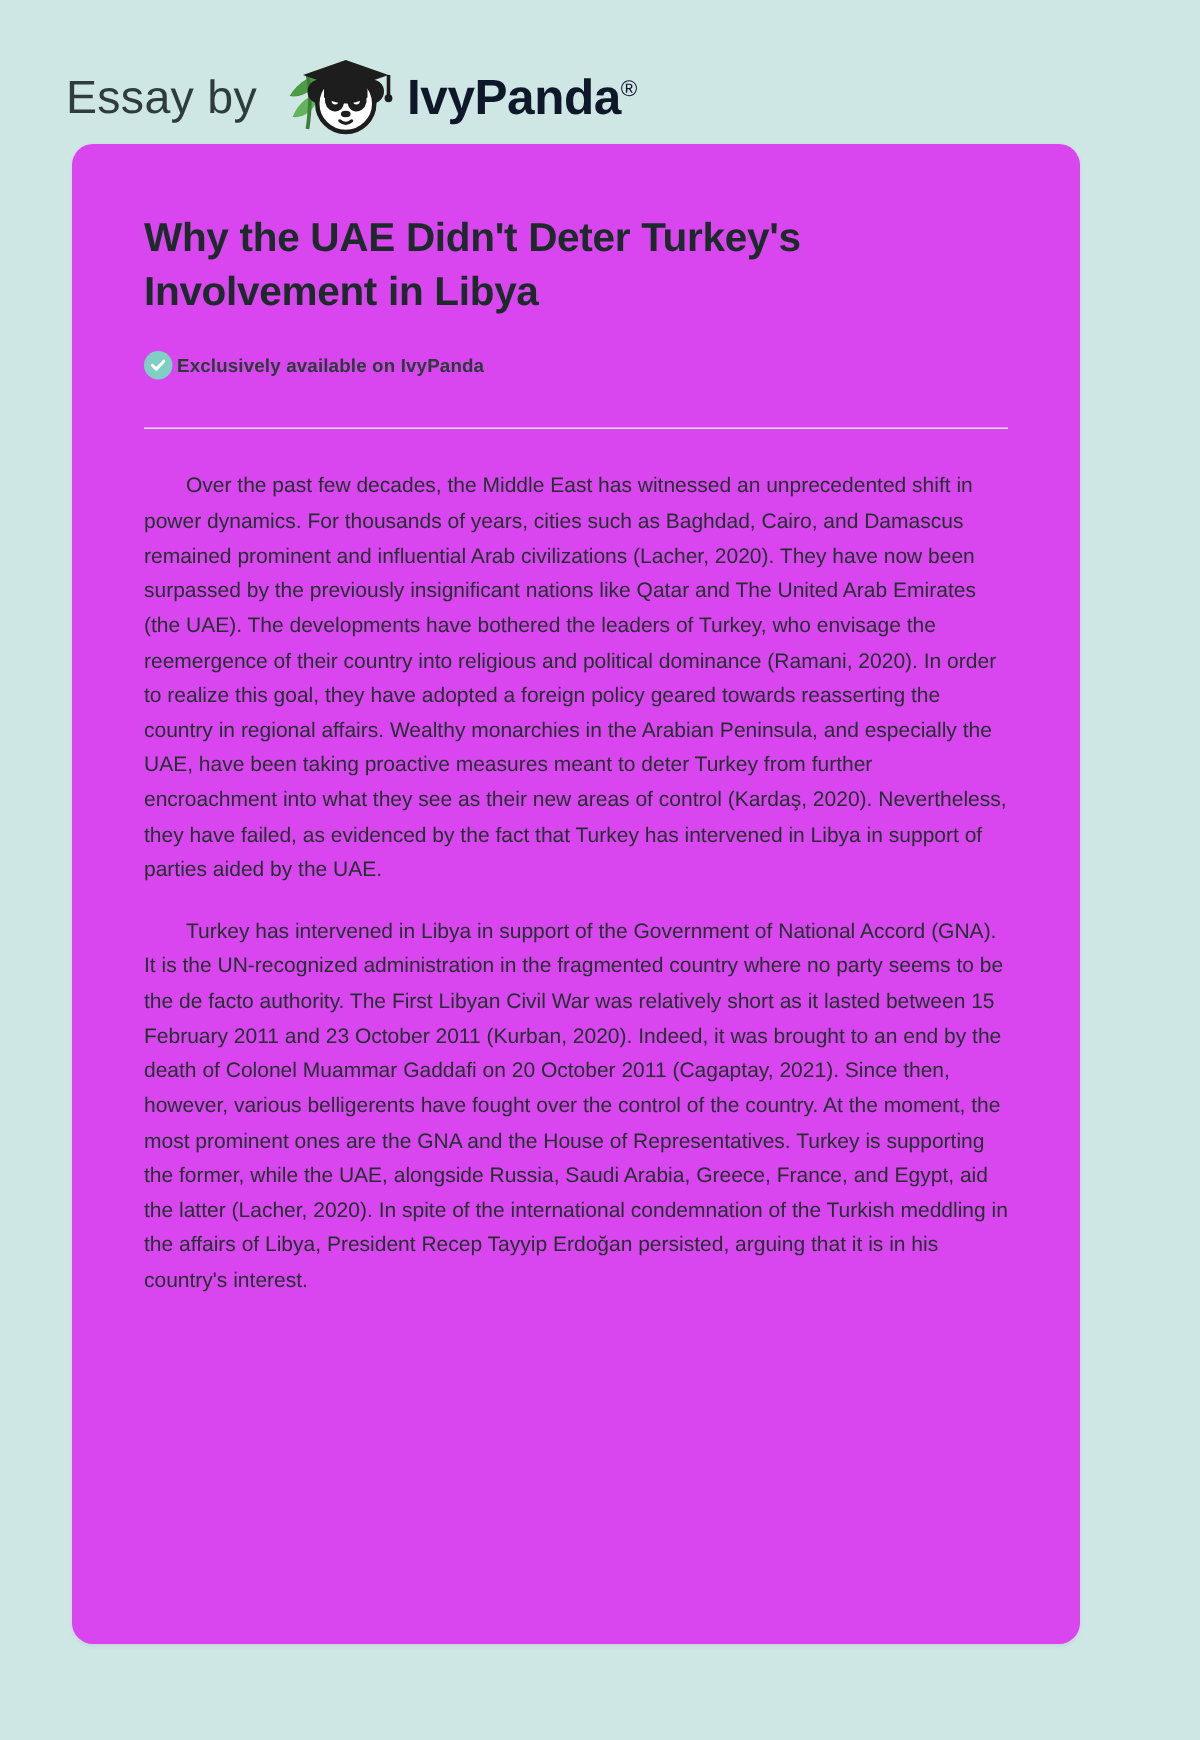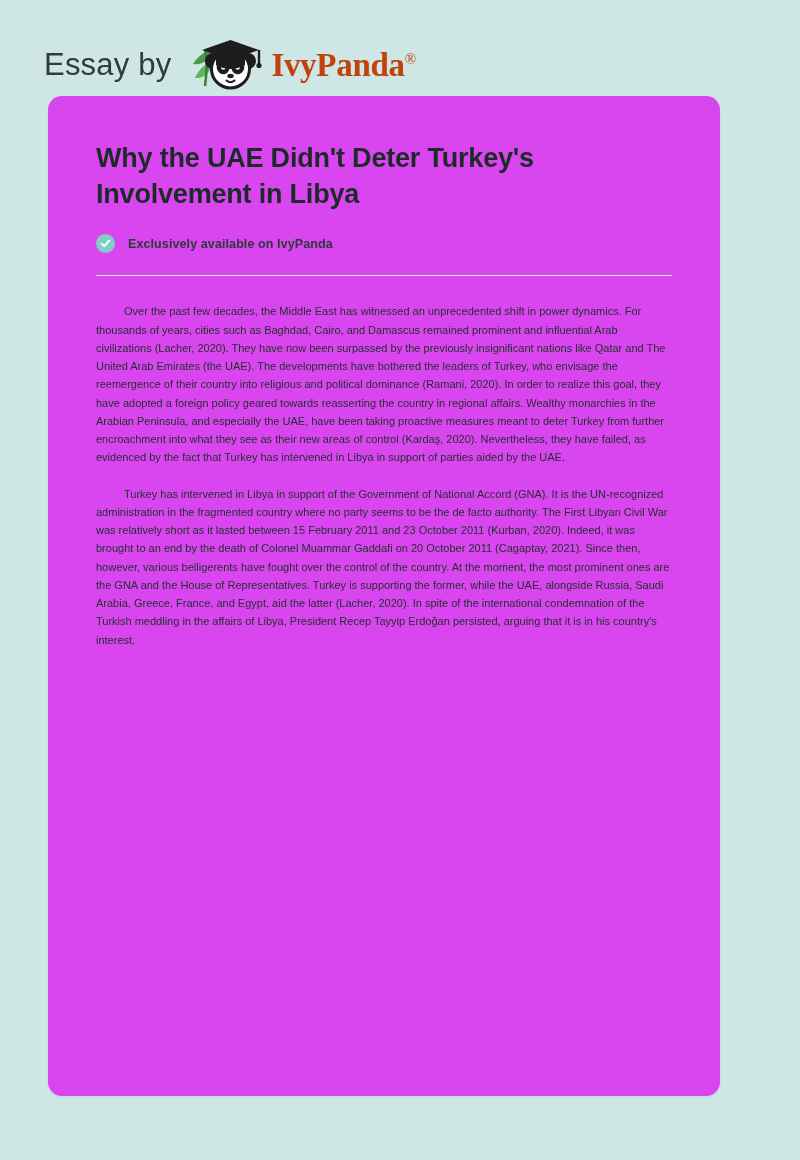--- a/index.html
+++ b/index.html
@@ -39,24 +39,24 @@
     align-items: center;
     margin-left: 14px;
   }
   .panda-logo {
     width: 84px;
     height: 62px;
     position: relative;
     flex: none;
   }
   .brand-name {
-    font-family: Liberation Serif, serif;
+    font-family: Liberation Sans, sans-serif;
     font-size: 33px;
     font-weight: bold;
-    color: #c2410c;
+    color: #0f172a;
     letter-spacing: -0.3px;
     margin-left: 2px;
     position: relative;
   }
   .brand-name .reg {
     font-size: 15px;
     vertical-align: super;
     font-weight: normal;
   }
   
@@ -73,22 +73,22 @@
     font-size: 27px;
     line-height: 1.34;
     color: #1c2b2a;
     margin: 0 0 22px 0;
     font-weight: bold;
     letter-spacing: -0.2px;
   }
   .exclusive {
     display: flex;
     align-items: center;
-    gap: 13px;
-    margin-bottom: 22px;
+    gap: 3px;
+    margin-bottom: 32px;
   }
   .check-badge {
     width: 19px;
     height: 19px;
     border-radius: 50%;
     background: #7fcfc4;
     display: inline-flex;
     align-items: center;
     justify-content: center;
     flex: none;
@@ -105,21 +105,21 @@
     border-top: 1px solid #e2e2e2;
     margin: 0 0 26px 0;
   }
   h2.section-title {
     font-size: 23px;
     color: #1c2b2a;
     margin: 0 0 20px 0;
     font-weight: bold;
   }
   p.body-par {
-    font-size: 11px;
+    font-size: 14px;
     line-height: 1.66;
     color: #24302f;
     margin: 0 0 18px 0;
     text-indent: 28px;
     text-align: left;
   }
   p.body-par:last-child { margin-bottom: 0; }
 </style>
 </head>
 <body>

